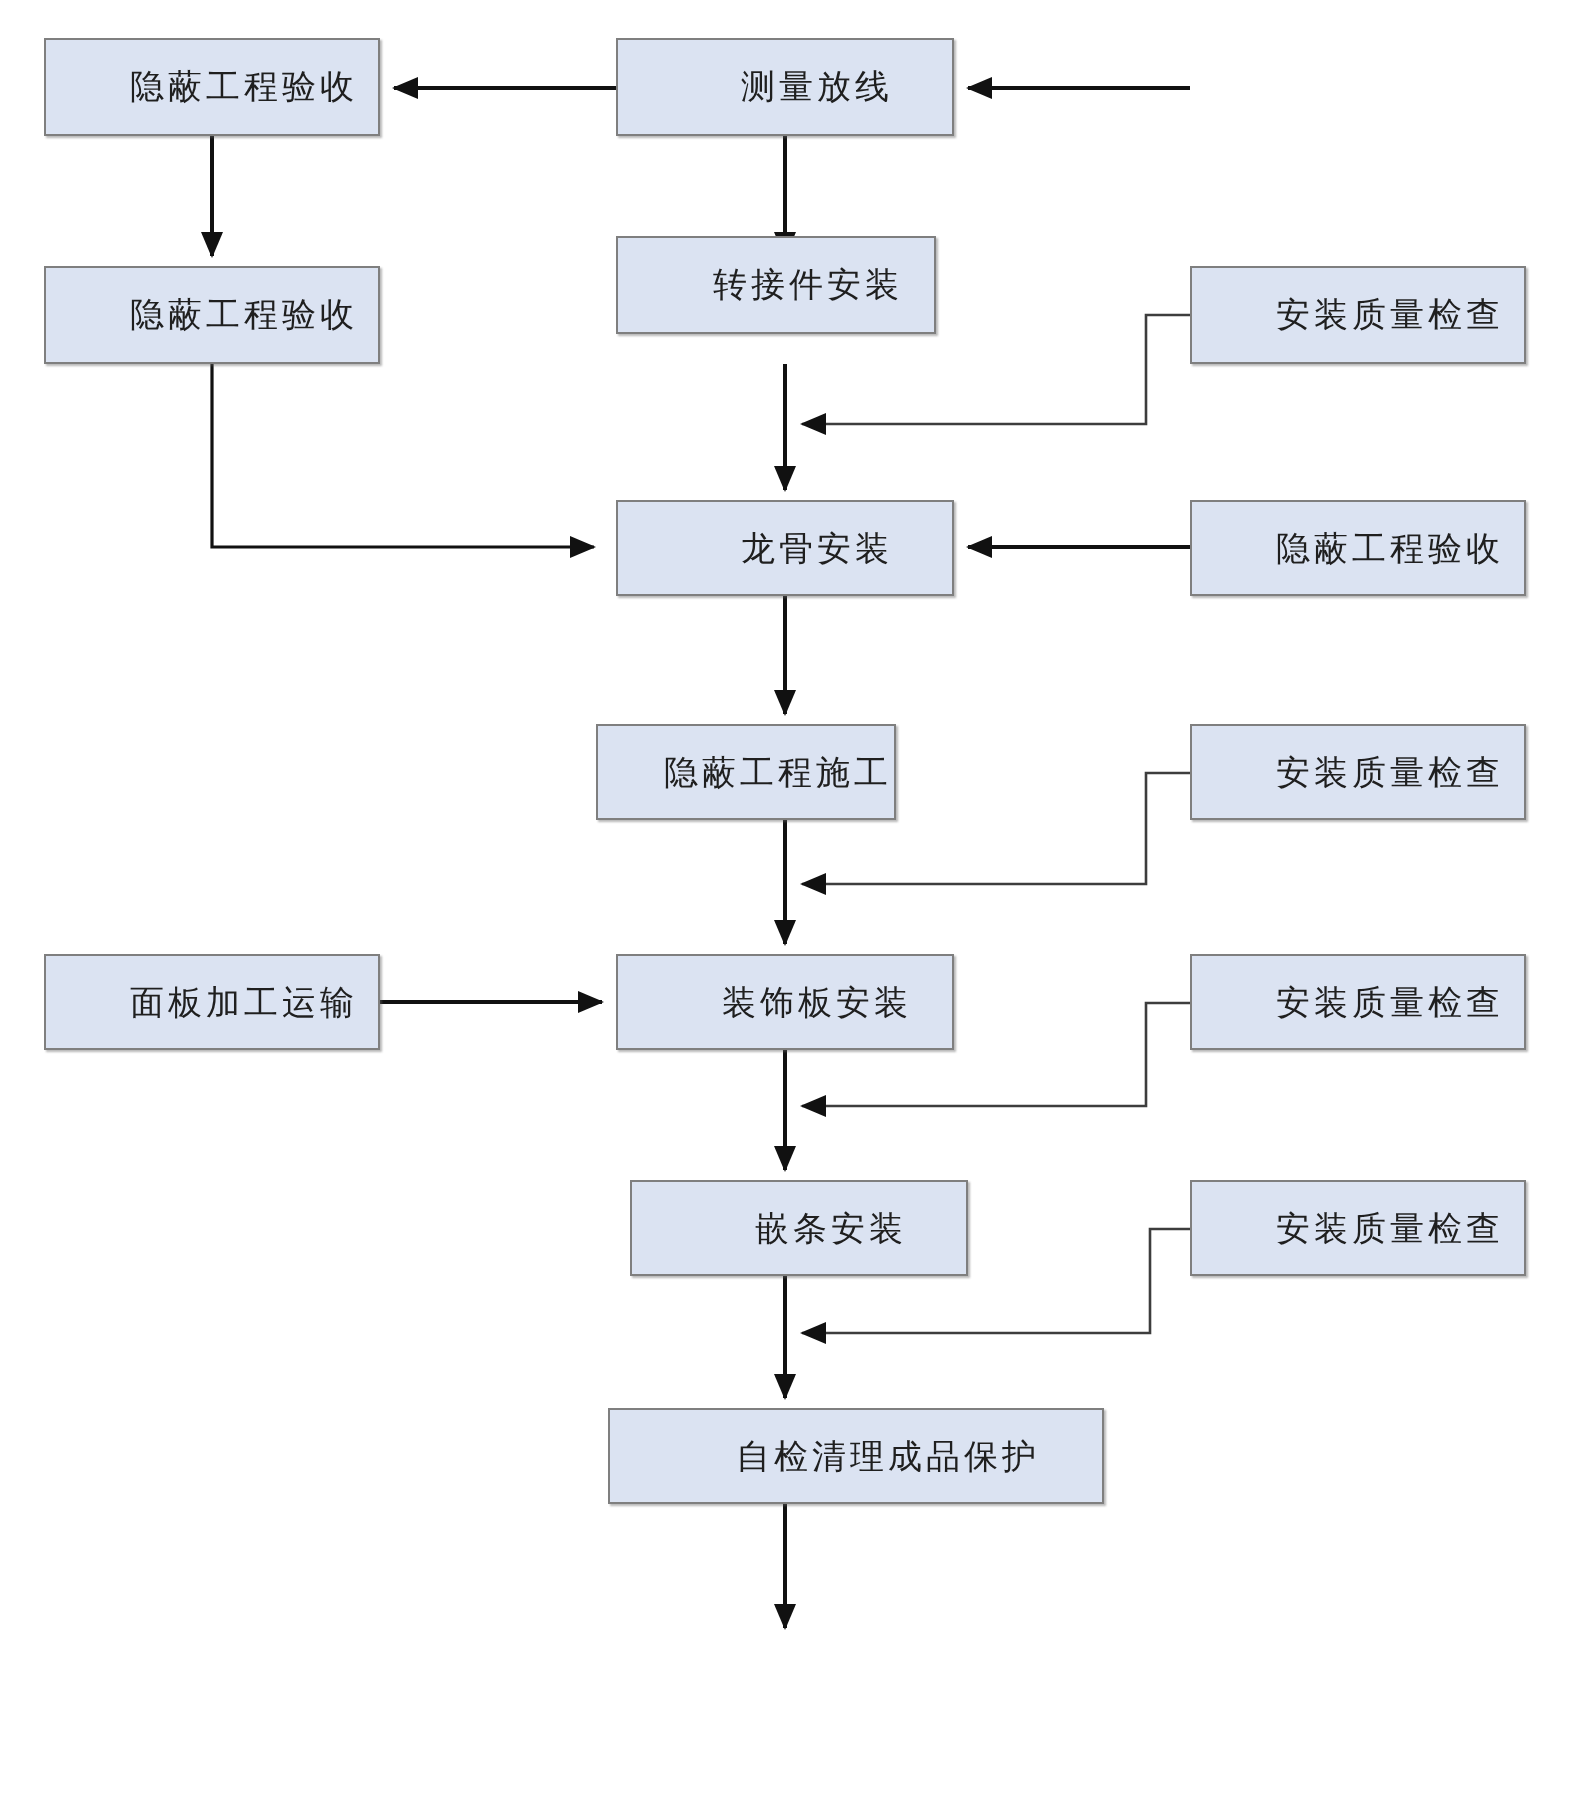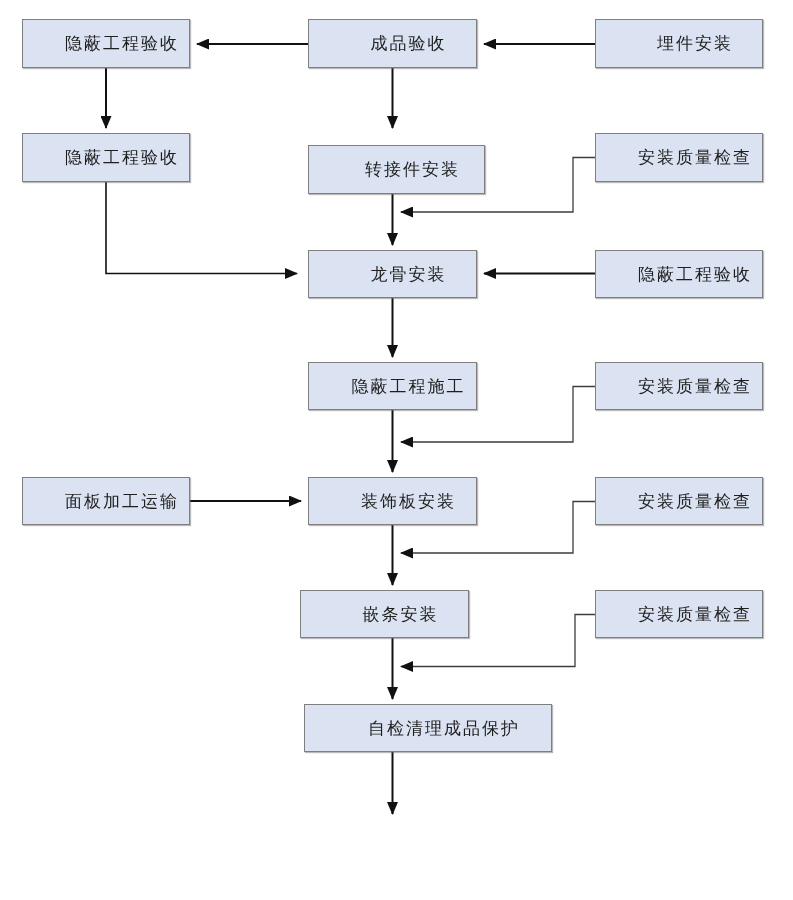--- a/index.html
+++ b/index.html
@@ -66,36 +66,35 @@
     <line x1="392.5" y1="638" x2="392.5" y2="699" stroke="#111111" stroke-width="2" marker-end="url(#ah)"></line>
     <line x1="392.5" y1="752" x2="392.5" y2="814" stroke="#111111" stroke-width="2" marker-end="url(#ah)"></line>
 
     <polyline points="595,157.5 573,157.5 573,212 401,212" fill="none" stroke="#3d3d3d" stroke-width="1.3" marker-end="url(#ah)"></polyline>
     <polyline points="595,386.5 573,386.5 573,442 401,442" fill="none" stroke="#3d3d3d" stroke-width="1.3" marker-end="url(#ah)"></polyline>
     <polyline points="595,501.5 573,501.5 573,553 401,553" fill="none" stroke="#3d3d3d" stroke-width="1.3" marker-end="url(#ah)"></polyline>
     <polyline points="595,614.5 575,614.5 575,666.5 401,666.5" fill="none" stroke="#3d3d3d" stroke-width="1.3" marker-end="url(#ah)"></polyline>
   </svg>
 
   <div class="node" style="left:22px;  top:19px;  width:168px; height:49px">隐蔽工程验收</div>
-  <div class="node" style="left:308px; top:19px;  width:169px; height:49px">成品验收</div>
-  <div class="node" style="left:595px; top:19px;  width:168px; height:49px">埋件安装</div>
+  <div class="node" style="left:308px; top:19px;  width:169px; height:49px">测量放线</div>
 
   <div class="node" style="left:22px;  top:133px; width:168px; height:49px">隐蔽工程验收</div>
-  <div class="node" style="left:308px; top:145px; width:177px; height:49px">转接件安装</div>
+  <div class="node" style="left:308px; top:118px; width:160px; height:49px">转接件安装</div>
   <div class="node" style="left:595px; top:133px; width:168px; height:49px">安装质量检查</div>
 
   <div class="node" style="left:308px; top:250px; width:169px; height:48px">龙骨安装</div>
   <div class="node" style="left:595px; top:250px; width:168px; height:48px">隐蔽工程验收</div>
 
-  <div class="node" style="left:308px; top:362px; width:169px; height:48px">隐蔽工程施工</div>
+  <div class="node" style="left:298px; top:362px; width:150px; height:48px">隐蔽工程施工</div>
   <div class="node" style="left:595px; top:362px; width:168px; height:48px">安装质量检查</div>
 
   <div class="node" style="left:308px; top:477px; width:169px; height:48px">装饰板安装</div>
   <div class="node" style="left:22px;  top:477px; width:168px; height:48px">面板加工运输</div>
   <div class="node" style="left:595px; top:477px; width:168px; height:48px">安装质量检查</div>
 
-  <div class="node" style="left:300px; top:590px; width:169px; height:48px">嵌条安装</div>
+  <div class="node" style="left:315px; top:590px; width:169px; height:48px">嵌条安装</div>
   <div class="node" style="left:595px; top:590px; width:168px; height:48px">安装质量检查</div>
 
   <div class="node" style="left:304px; top:704px; width:248px; height:48px">自检清理成品保护</div>
 
 
 </div>
 
 </body></html>

